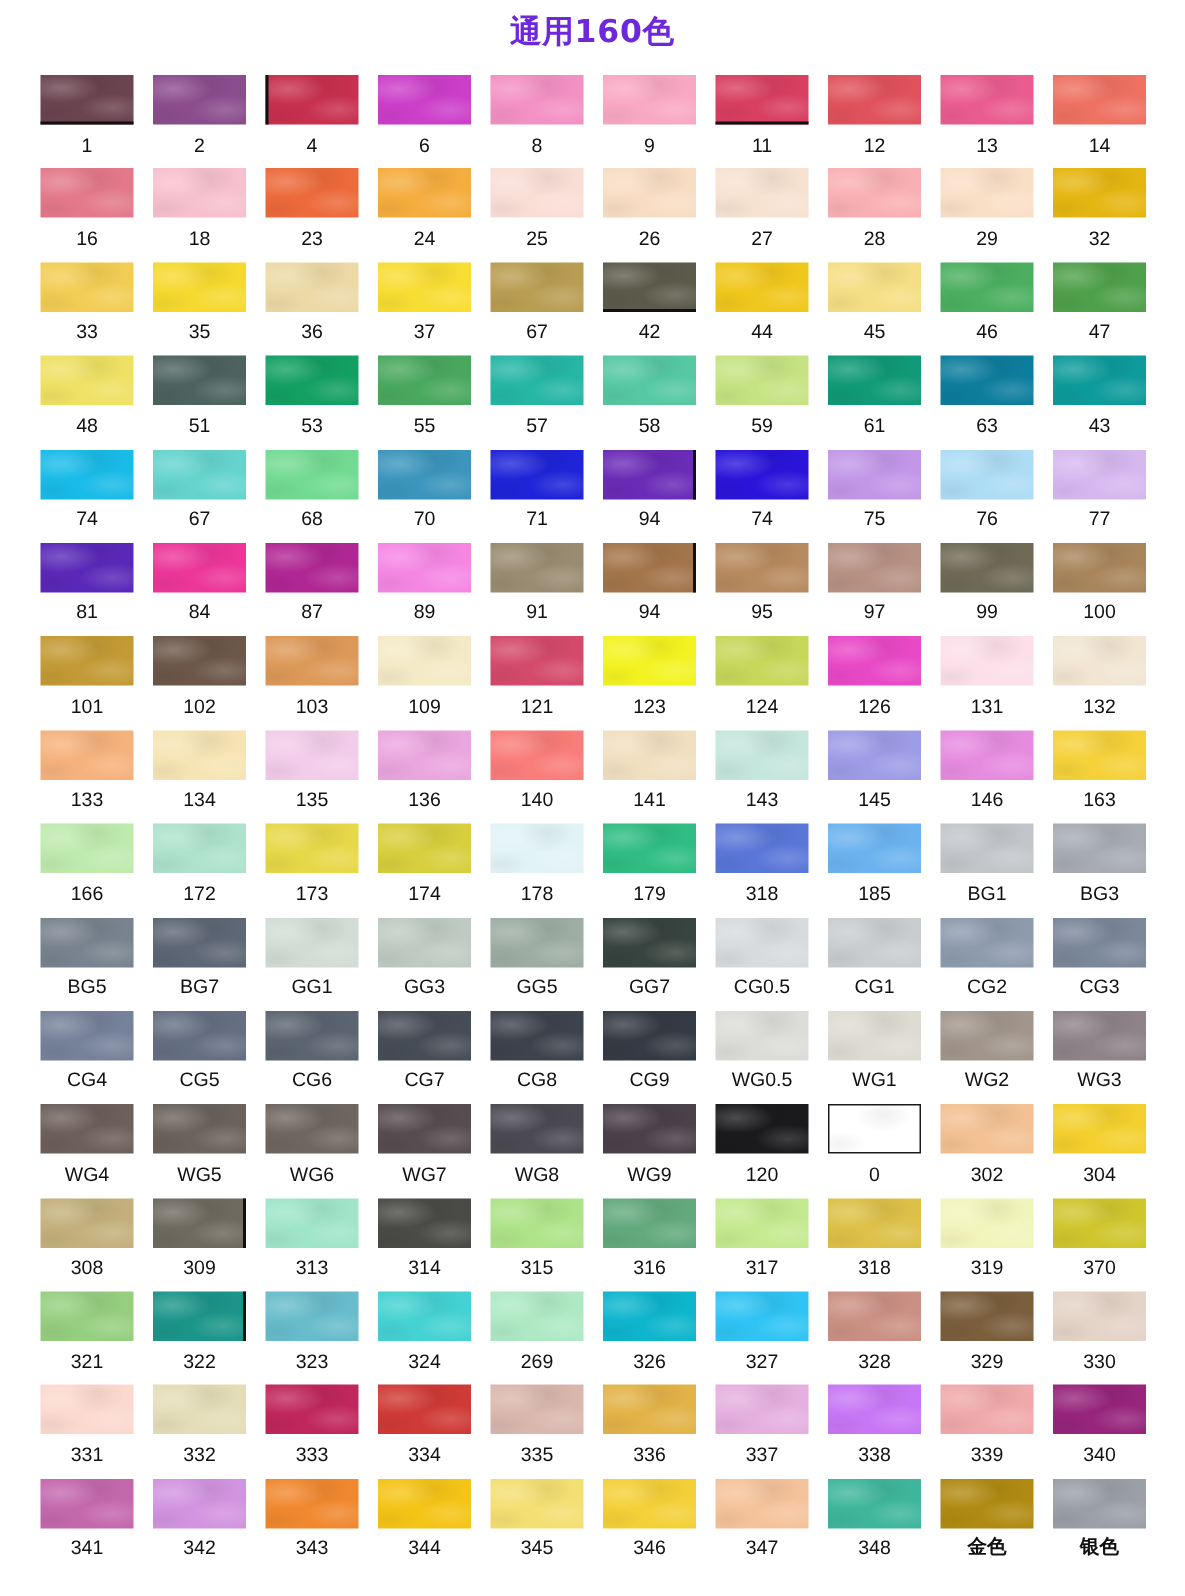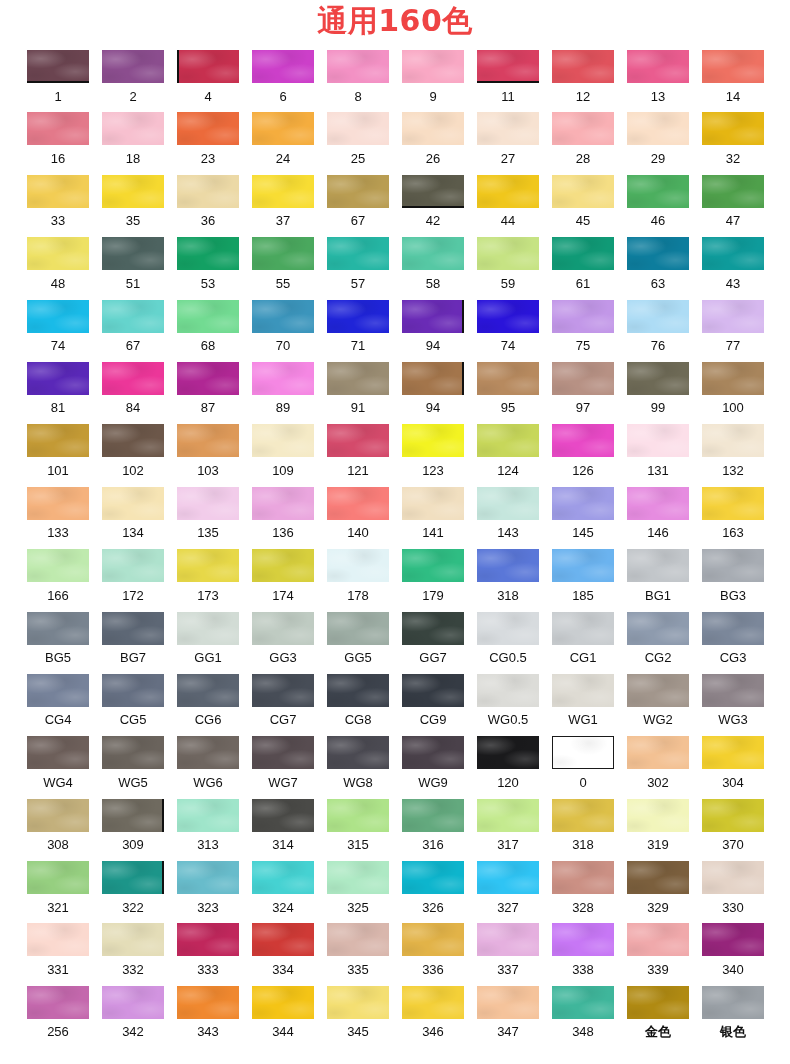--- a/index.html
+++ b/index.html
@@ -21,24 +21,24 @@
     height: 1064px;
     background: #ffffff;
   }
   #chart-title {
     position: absolute;
     top: 4px;
     left: 0;
     width: 790px;
     text-align: center;
     font-family: "DejaVu Sans", "Liberation Sans", sans-serif;
-    font-size: 30px;
+    font-size: 21px;
     font-weight: 700;
     letter-spacing: 0.5px;
-    color: #ef4444;
+    color: #6d28d9;
     line-height: 34px;
   }
   #swatch-grid {
     position: absolute;
     top: 50px;
     left: 0;
     width: 790px;
   }
   .swatch-row {
     display: flex;
@@ -667,21 +667,21 @@
         <div class="swatch-cell">
           <div class="swatch-chip" title="323" style="background-color: rgb(104, 188, 203);"></div>
           <div class="swatch-label">323</div>
         </div>
         <div class="swatch-cell">
           <div class="swatch-chip" title="324" style="background-color: rgb(69, 210, 210);"></div>
           <div class="swatch-label">324</div>
         </div>
         <div class="swatch-cell">
           <div class="swatch-chip" title="325" style="background-color: rgb(174, 233, 196);"></div>
-          <div class="swatch-label">325</div>
+          <div class="swatch-label">269</div>
         </div>
         <div class="swatch-cell">
           <div class="swatch-chip" title="326" style="background-color: rgb(13, 181, 205);"></div>
           <div class="swatch-label">326</div>
         </div>
         <div class="swatch-cell">
           <div class="swatch-chip" title="327" style="background-color: rgb(47, 196, 244);"></div>
           <div class="swatch-label">327</div>
         </div>
         <div class="swatch-cell">
@@ -735,21 +735,21 @@
           <div class="swatch-label">339</div>
         </div>
         <div class="swatch-cell">
           <div class="swatch-chip" title="340" style="background-color: rgb(150, 37, 123);"></div>
           <div class="swatch-label">340</div>
         </div>
       </div>
       <div class="swatch-row">
         <div class="swatch-cell">
           <div class="swatch-chip" title="341" style="background-color: rgb(196, 104, 173);"></div>
-          <div class="swatch-label">256</div>
+          <div class="swatch-label">341</div>
         </div>
         <div class="swatch-cell">
           <div class="swatch-chip" title="342" style="background-color: rgb(210, 148, 224);"></div>
           <div class="swatch-label">342</div>
         </div>
         <div class="swatch-cell">
           <div class="swatch-chip" title="343" style="background-color: rgb(240, 136, 47);"></div>
           <div class="swatch-label">343</div>
         </div>
         <div class="swatch-cell">

